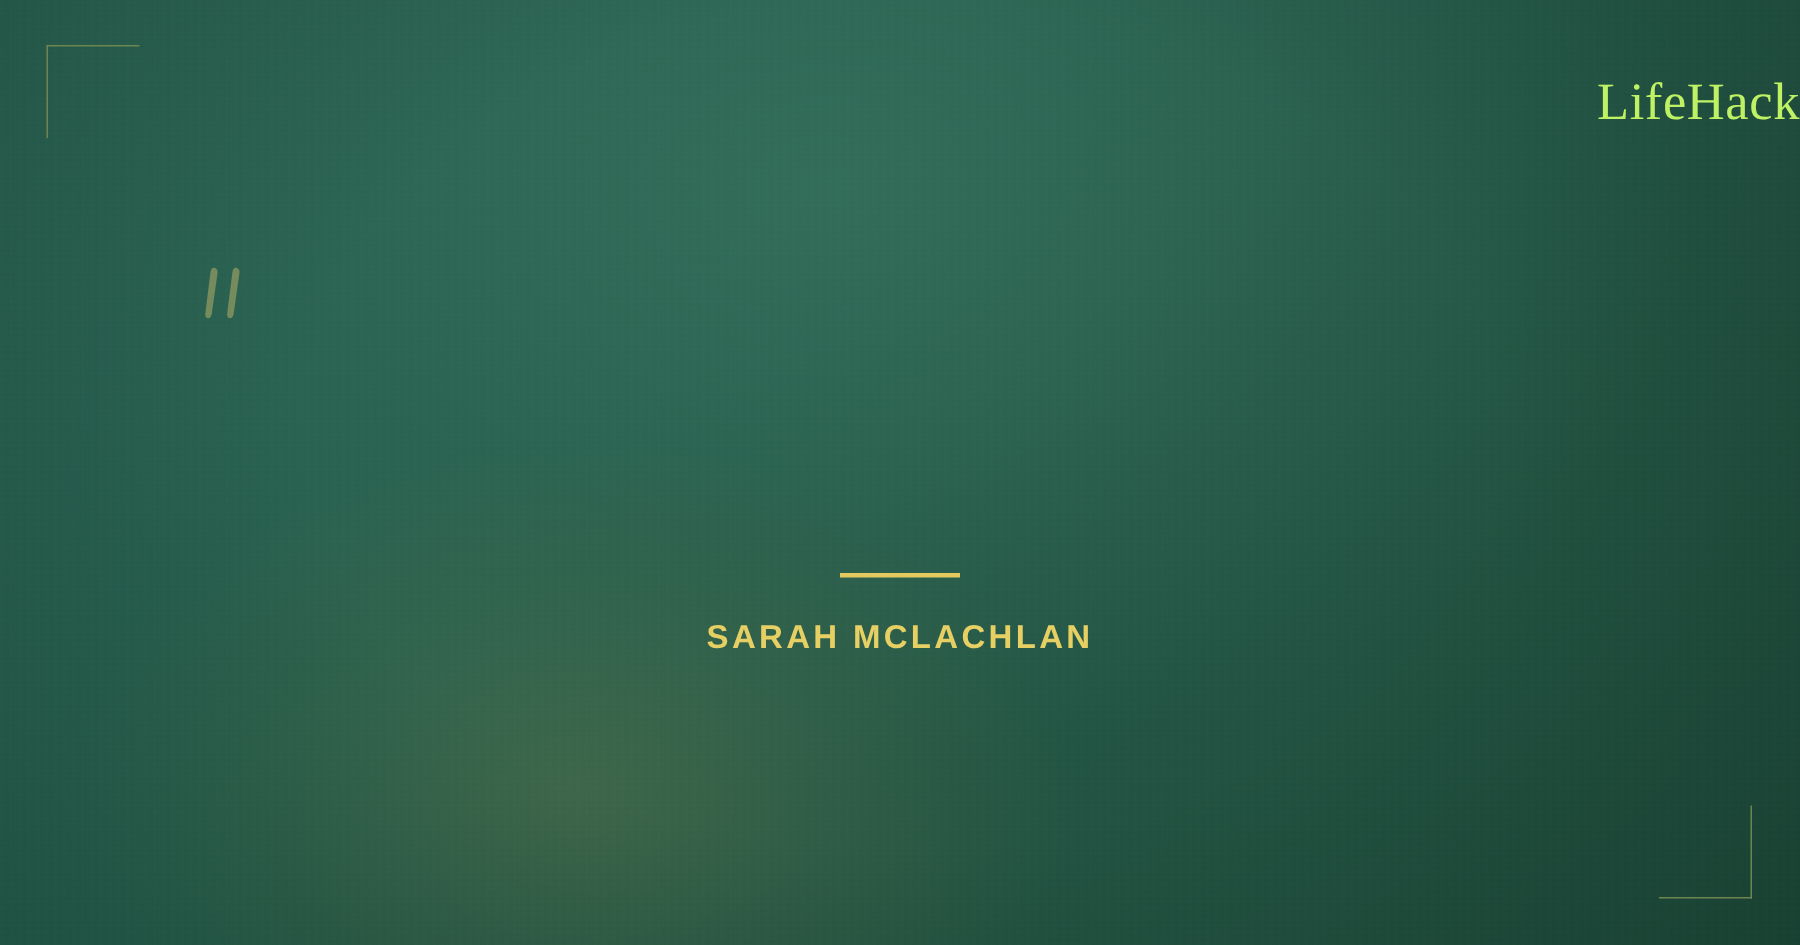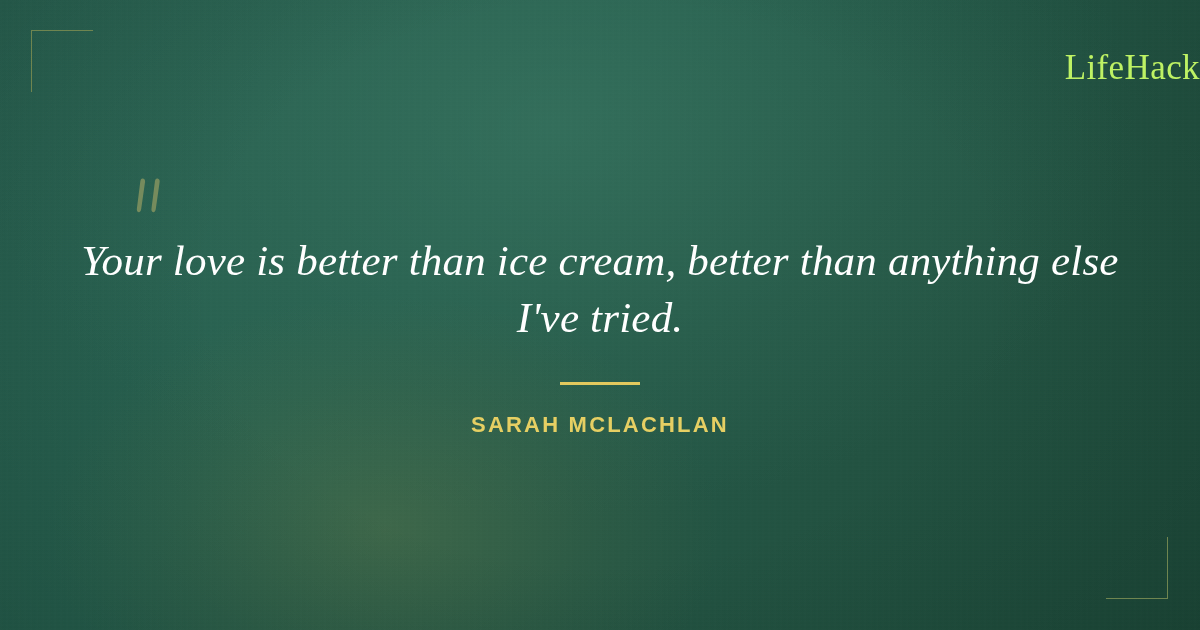--- a/index.html
+++ b/index.html
@@ -159,21 +159,20 @@
 
   <div class="logo">LifeHack</div>
 
   <div class="quote-mark">
     <svg width="60" height="80" viewBox="0 0 60 80" xmlns="http://www.w3.org/2000/svg">
       <path d="M15.0 32.5 C16.6 33.0 17.4 34.2 17.0 36.3 L13.2 63.0 C12.9 65.2 11.9 66.4 10.6 66.2 C9.2 66.0 8.6 64.7 8.9 62.6 L12.3 35.6 C12.6 33.4 13.5 32.1 15.0 32.5 Z" fill="#7d8f5e" opacity="0.92"></path>
       <path d="M29.6 32.5 C31.2 33.0 32.0 34.2 31.6 36.3 L27.8 63.0 C27.5 65.2 26.5 66.4 25.2 66.2 C23.8 66.0 23.2 64.7 23.5 62.6 L26.9 35.6 C27.2 33.4 28.1 32.1 29.6 32.5 Z" fill="#7d8f5e" opacity="0.92"></path>
     </svg>
   </div>
 
-  <div class="quote-text">Your love is better than ice cream, better than anything else I've tried.</div>
 
   <div class="divider-wrap">
     <div class="divider"></div>
   </div>
 
   <div class="attribution">SARAH MCLACHLAN</div>
 
 </div>
 
 </body></html>

